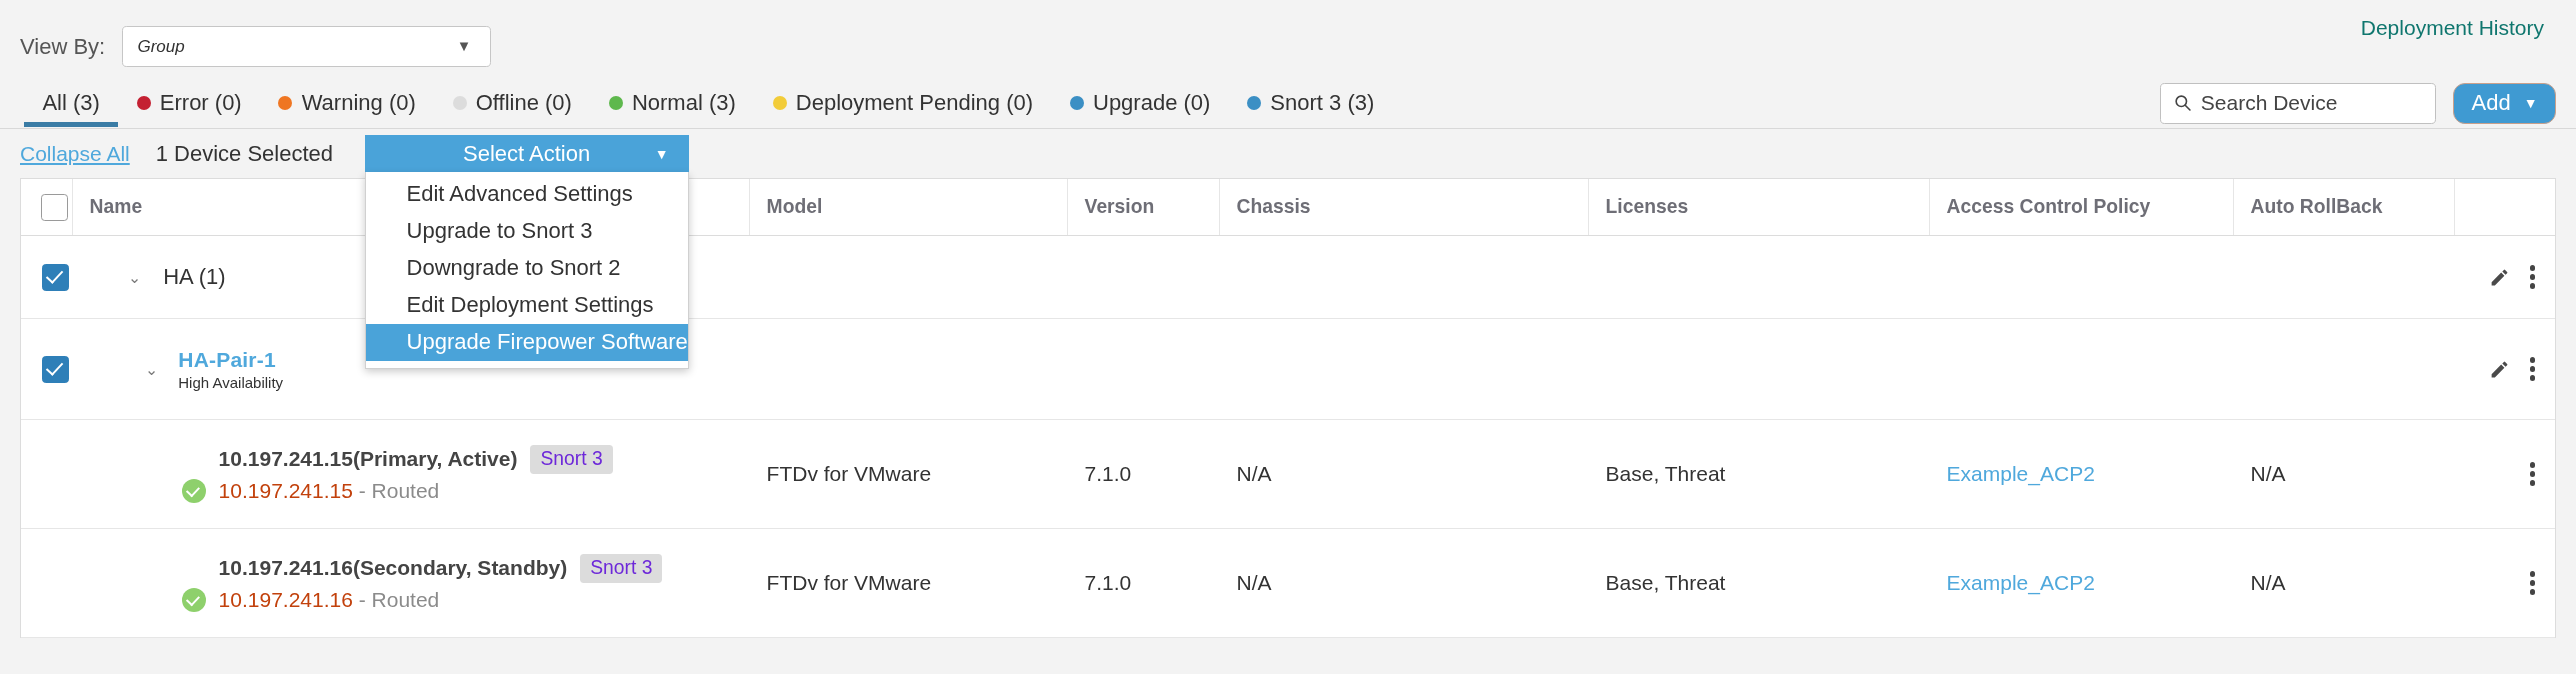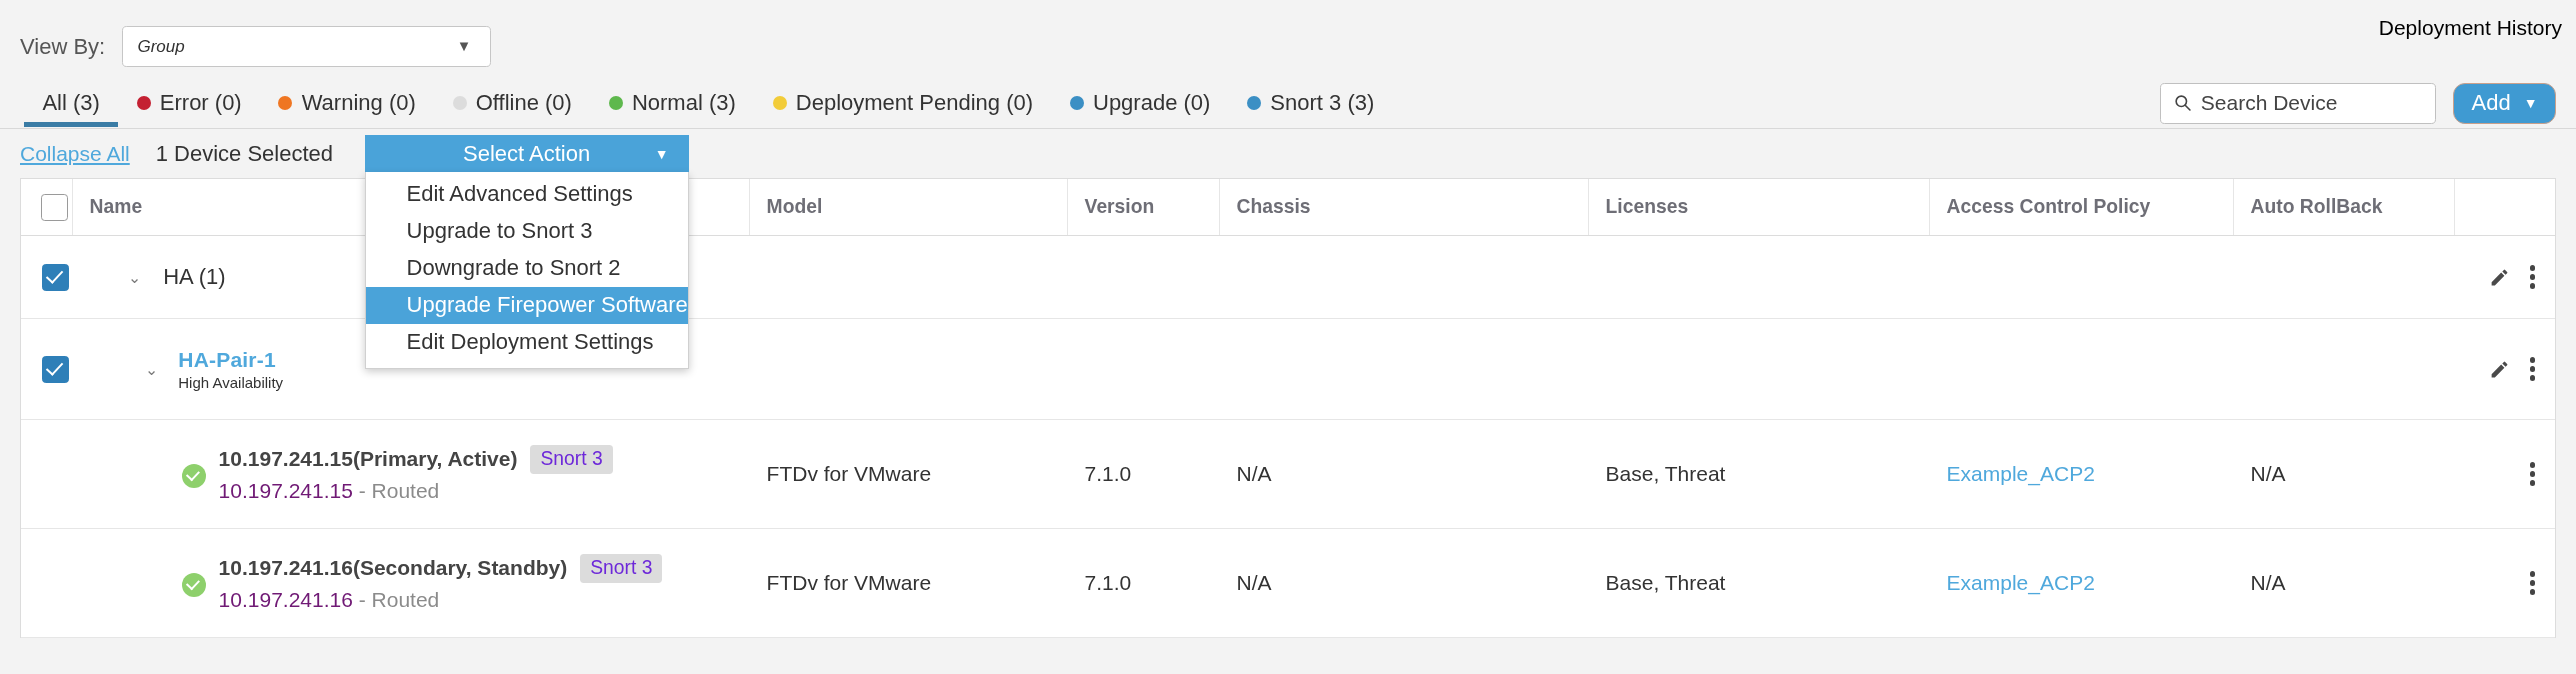--- a/index.html
+++ b/index.html
@@ -17,23 +17,23 @@
 
   
   .topbar {
     position: relative;
     height: 78px;
     background: #f3f3f3;
   }
   .deployment-history {
     position: absolute;
     top: 15.7px;
-    right: 14px;
+    right: 32px;
     font-size: 21px;
-    color: #000000;
+    color: #0f766e;
     cursor: pointer;
     white-space: nowrap;
   }
   .viewby-wrap {
     position: absolute;
     left: 20px;
     top: 26px;
     display: flex;
     align-items: center;
     gap: 16.6px;
@@ -333,21 +333,21 @@
     letter-spacing: 0.2px;
   }
   .pair-text .pair-sub {
     font-size: 15px;
     color: #333;
     margin-top: 2px;
   }
 
   .dev-wrap {
     display: flex;
-    align-items: center;
+    align-items: flex-end;
     gap: 13px;
     padding-left: 92px;
   }
   .status-dot {
     width: 24px; height: 24px;
     border-radius: 50%;
     background: #8ed06c;
     position: relative;
     flex: 0 0 24px;
     margin-top: 3.7px;
@@ -378,21 +378,21 @@
     font-size: 19.3px;
     border-radius: 3.7px;
     padding: 3.7px 10px;
     white-space: nowrap;
   }
   .dev-line2 {
     margin-top: 5.5px;
     font-size: 21px;
     white-space: nowrap;
   }
-  .dev-ip { color: #701a75; cursor: pointer; }
+  .dev-ip { color: #c2410c; cursor: pointer; }
   .dev-mode { color: #8b8b8b; }
 
   .link { color: #4fa8dc; cursor: pointer; }
 
   .actions-cell {
     display: flex;
     align-items: center;
     justify-content: flex-end;
     gap: 20px;
     padding-right: 20px;
@@ -478,25 +478,25 @@
     <div class="action-menu">
       <div class="item">
         <span>Edit Advanced Settings</span>
       </div>
       <div class="item">
         <span>Upgrade to Snort 3</span>
       </div>
       <div class="item">
         <span>Downgrade to Snort 2</span>
       </div>
+      <div class="item">
+        <span>Edit Deployment Settings</span>
+      </div>
       <div class="item highlight">
         <span>Upgrade Firepower Software</span>
-      </div>
-      <div class="item">
-        <span>Edit Deployment Settings</span>
       </div>
     </div>
   </div>
 </div>
 
 <div class="table-wrap">
 
   <div class="row header-row">
     <div class="cell c-check">
       <span class="cb"></span>

